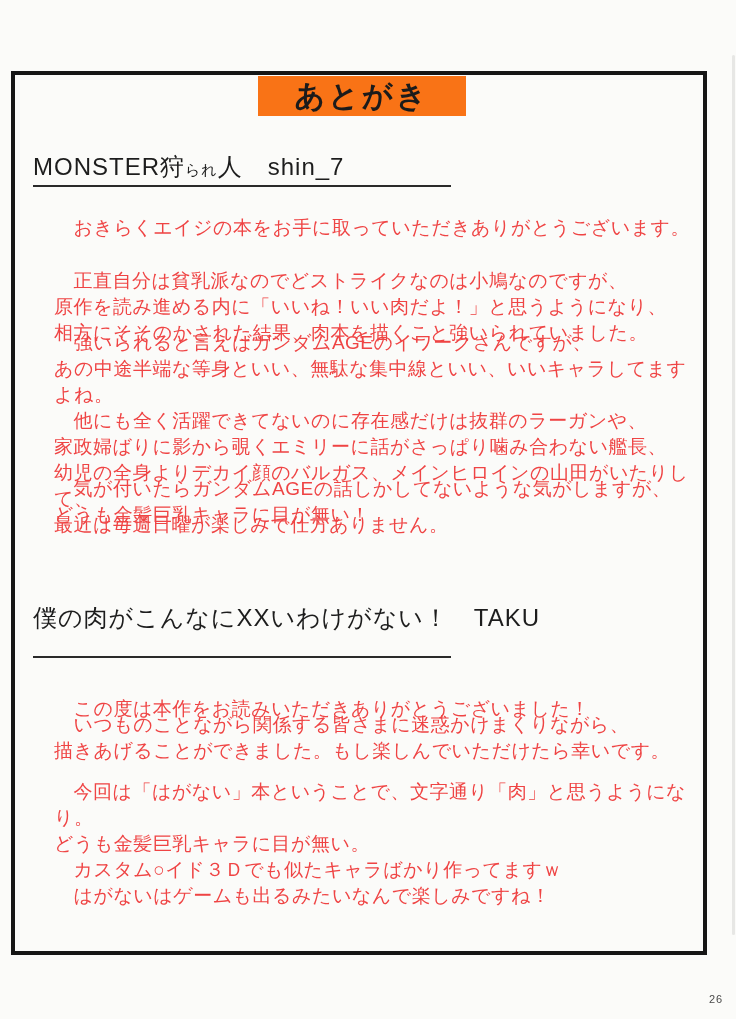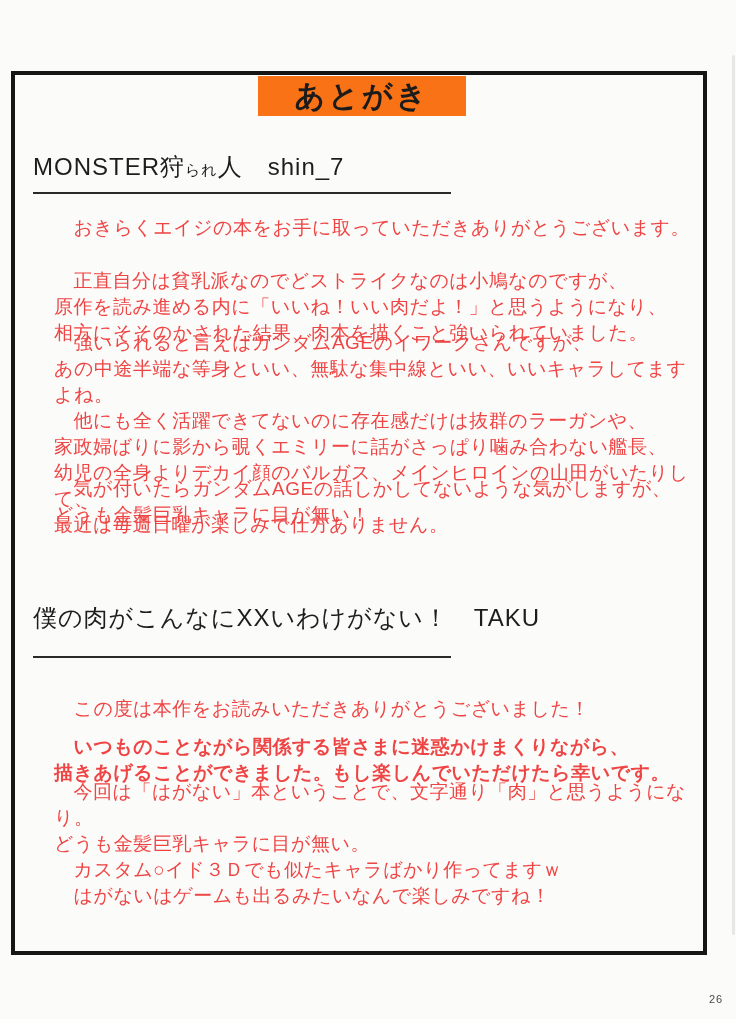--- a/index.html
+++ b/index.html
@@ -15,30 +15,30 @@
   .page-title{
     position:absolute;top:52px;left:258px;width:208px;text-align:center;
     background:#f97316;font-size:30px;line-height:40px;font-weight:bold;
     letter-spacing:3px;color:#1b1b1b;white-space:nowrap;margin-top:24px;
   }
   .heading{
     position:absolute;left:33px;width:418px;
     font-size:24px;line-height:30px;color:#1d1d1d;letter-spacing:1px;
     border-bottom:2px solid #2a2a2a;white-space:nowrap;box-sizing:border-box;
   }
-  .heading-1{top:152px;padding-bottom:7px;}
+  .heading-1{top:152px;}
   .heading-2{top:603px;padding-bottom:20px;}
   .heading .small{font-size:15px;}
   .para{
     position:absolute;left:54px;width:650px;
     font-size:19px;line-height:26px;color:#ef4444;
     white-space:pre-wrap;letter-spacing:0.5px;
   }
   .p1{top:215px;} .p2{top:268px;} .p3{top:330px;} .p4{top:476px;}
-  .p5{top:684px;margin-top:12px;} .p6{top:734px;font-weight:bold;} .p7{top:779px;}
+  .p5{top:684px;margin-top:12px;} .p6{top:712px;} .p7{top:779px;}
   .page-number{
     position:absolute;left:709px;top:993px;
     font-size:11px;color:#4a4a4a;letter-spacing:1px;
   }
   .scan-edge{
     position:absolute;right:1px;top:55px;width:3px;height:880px;
     background:#cfcfcb;opacity:0.45;border-radius:2px;
   }
 </style>
 </head>

